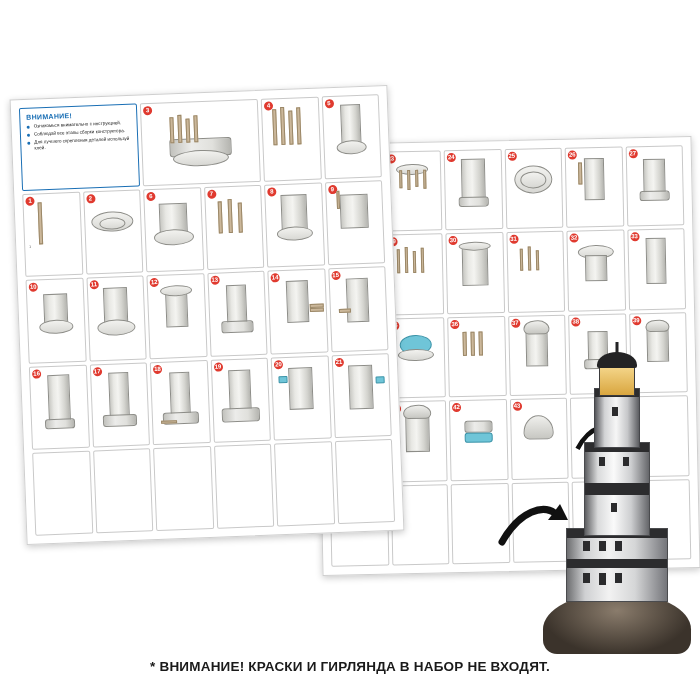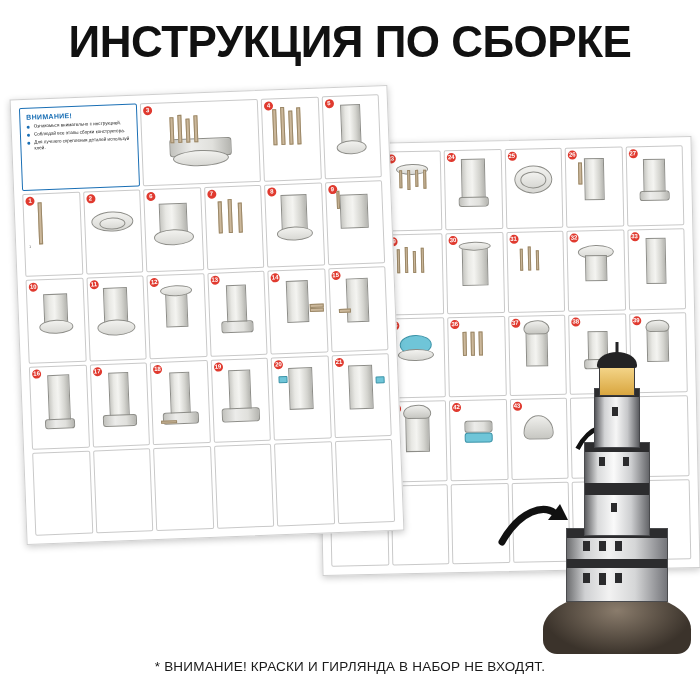--- a/index.html
+++ b/index.html
@@ -15,21 +15,21 @@
     position:absolute;left:0;right:0;top:16px;
     text-align:center;
     font-size:44px;line-height:52px;font-weight:700;
     letter-spacing:-0.5px;color:#111;
     font-family:"Liberation Sans", sans-serif;
   }
 
   
   .footnote{
     position:absolute;left:0;right:0;bottom:26px;
-    text-align:center;font-size:13.5px;font-weight:400;color:#1a1a1a;
+    text-align:center;font-size:13.5px;font-weight:700;color:#1a1a1a;
     letter-spacing:.2px;
   }
 
   
   .sheet{
     position:absolute;background:#fff;border:1px solid #cfcfcf;
     box-shadow:0 2px 7px rgba(0,0,0,.22);
     overflow:hidden;
   }
   .sheet-back{
@@ -157,21 +157,20 @@
   }
   .win{position:absolute;background:#2b2b2d;}
 
   .arrow-curve{position:absolute;right:132px;bottom:150px;width:70px;height:50px;}
 </style>
 </head>
 <body>
 
 <div class="page">
 
-  <div class="title">ИНСТРУКЦИЯ ПО СБОРКЕ</div>
 
   <div class="sheet sheet-back">
     <div class="grid back">
 
       <div class="cell">
         <span class="num">22</span>
         <div class="art">
           <div class="tower" style="top:8px;height:38px;width:16px;"></div>
           <div class="base" style="top:42px;height:10px;width:26px;"></div>
           <div class="cal" style="left:4px;top:36px;"></div>

